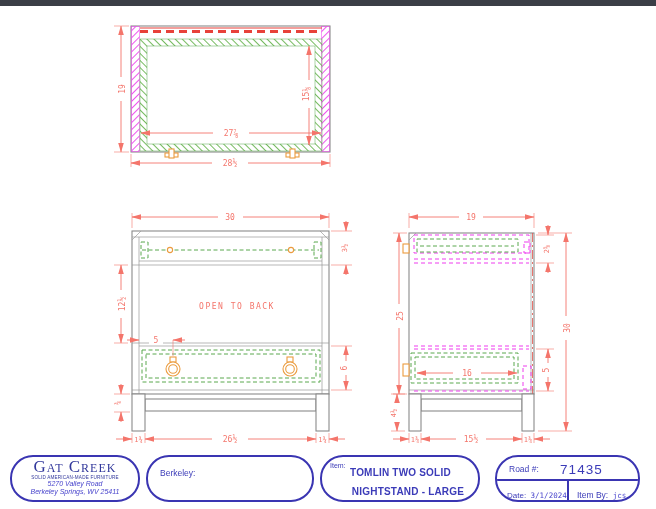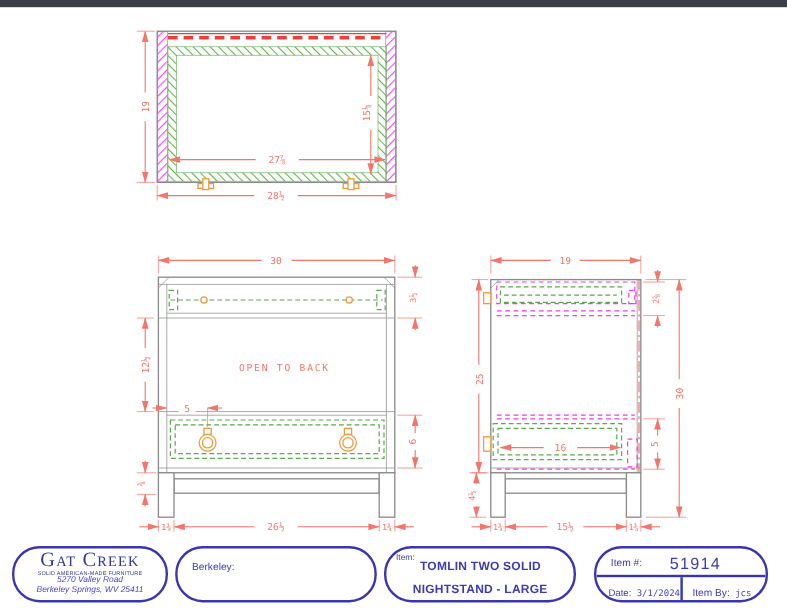--- a/index.html
+++ b/index.html
@@ -24,21 +24,21 @@
   .tbox{position:absolute;top:0;height:47px;border:2px solid #3a35b2;border-radius:23px;box-sizing:border-box;background:#fff;}
   .logo-box{left:10px;width:130px;text-align:center;padding-top:2px;}
   .logo-name{font-family:"Liberation Serif",serif;font-variant:small-caps;font-size:17px;line-height:16px;color:#31379b;letter-spacing:1px;}
   .logo-tag{font-size:4.6px;color:#31379b;letter-spacing:.2px;}
   .logo-addr{font-size:7px;font-style:italic;color:#4844cc;line-height:7.5px;}
   .customer-box{left:146px;width:168px;padding:5px 0 0 12px;}
   .label{font-size:8.5px;color:#3b3bb8;}
   .item-box{left:320px;width:160px;padding:5px 6px 0 8px;}
   .item-label{font-size:7px;color:#3b3bb8;vertical-align:top;}
   .item-name{font-size:10px;font-weight:bold;color:#3b3bb8;letter-spacing:.2px;}
-  .item-row2{text-align:left;margin-top:1px;padding-left:14px;}
+  .item-row2{text-align:center;margin-top:1px;padding-left:14px;}
   .num-box{left:495px;width:145px;padding:0;overflow:hidden;}
   .num-top{display:flex;align-items:center;height:22px;padding:2px 0 0 12px;box-sizing:border-box;}
   .item-number{flex:1;text-align:center;font-size:13.5px;color:#3b3bb8;letter-spacing:1px;padding-right:14px;}
   .num-bottom{display:flex;height:21px;border-top:2px solid #3a35b2;}
   .date-cell{flex:0 0 72px;border-right:2px solid #3a35b2;padding:3px 0 0 10px;box-sizing:border-box;}
   .drawn-cell{flex:1;padding:3px 0 0 8px;}
   .hand{font-family:"DejaVu Sans Mono",monospace;font-size:7.5px;color:#4844cc;}
 </style>
 </head>
 <body>
@@ -246,22 +246,22 @@
     <div>
       <span class="item-label">Item:</span>
       <span class="item-name">TOMLIN TWO SOLID</span>
     </div>
     <div class="item-row2">
       <span class="item-name">NIGHTSTAND - LARGE</span>
     </div>
   </div>
   <div class="tbox num-box">
     <div class="num-top">
-      <span class="label">Item #:</span>
-      <span class="item-number">51914</span>
+      <span class="label">Road #:</span>
+      <span class="item-number">71435</span>
     </div>
     <div class="num-bottom">
       <div class="date-cell">
         <span class="label" style="font-size:8px;">Date:</span>
         <span class="hand">3/1/2024</span>
       </div>
       <div class="drawn-cell">
         <span class="label">Item By:</span>
         <span class="hand">jcs</span>
       </div>

